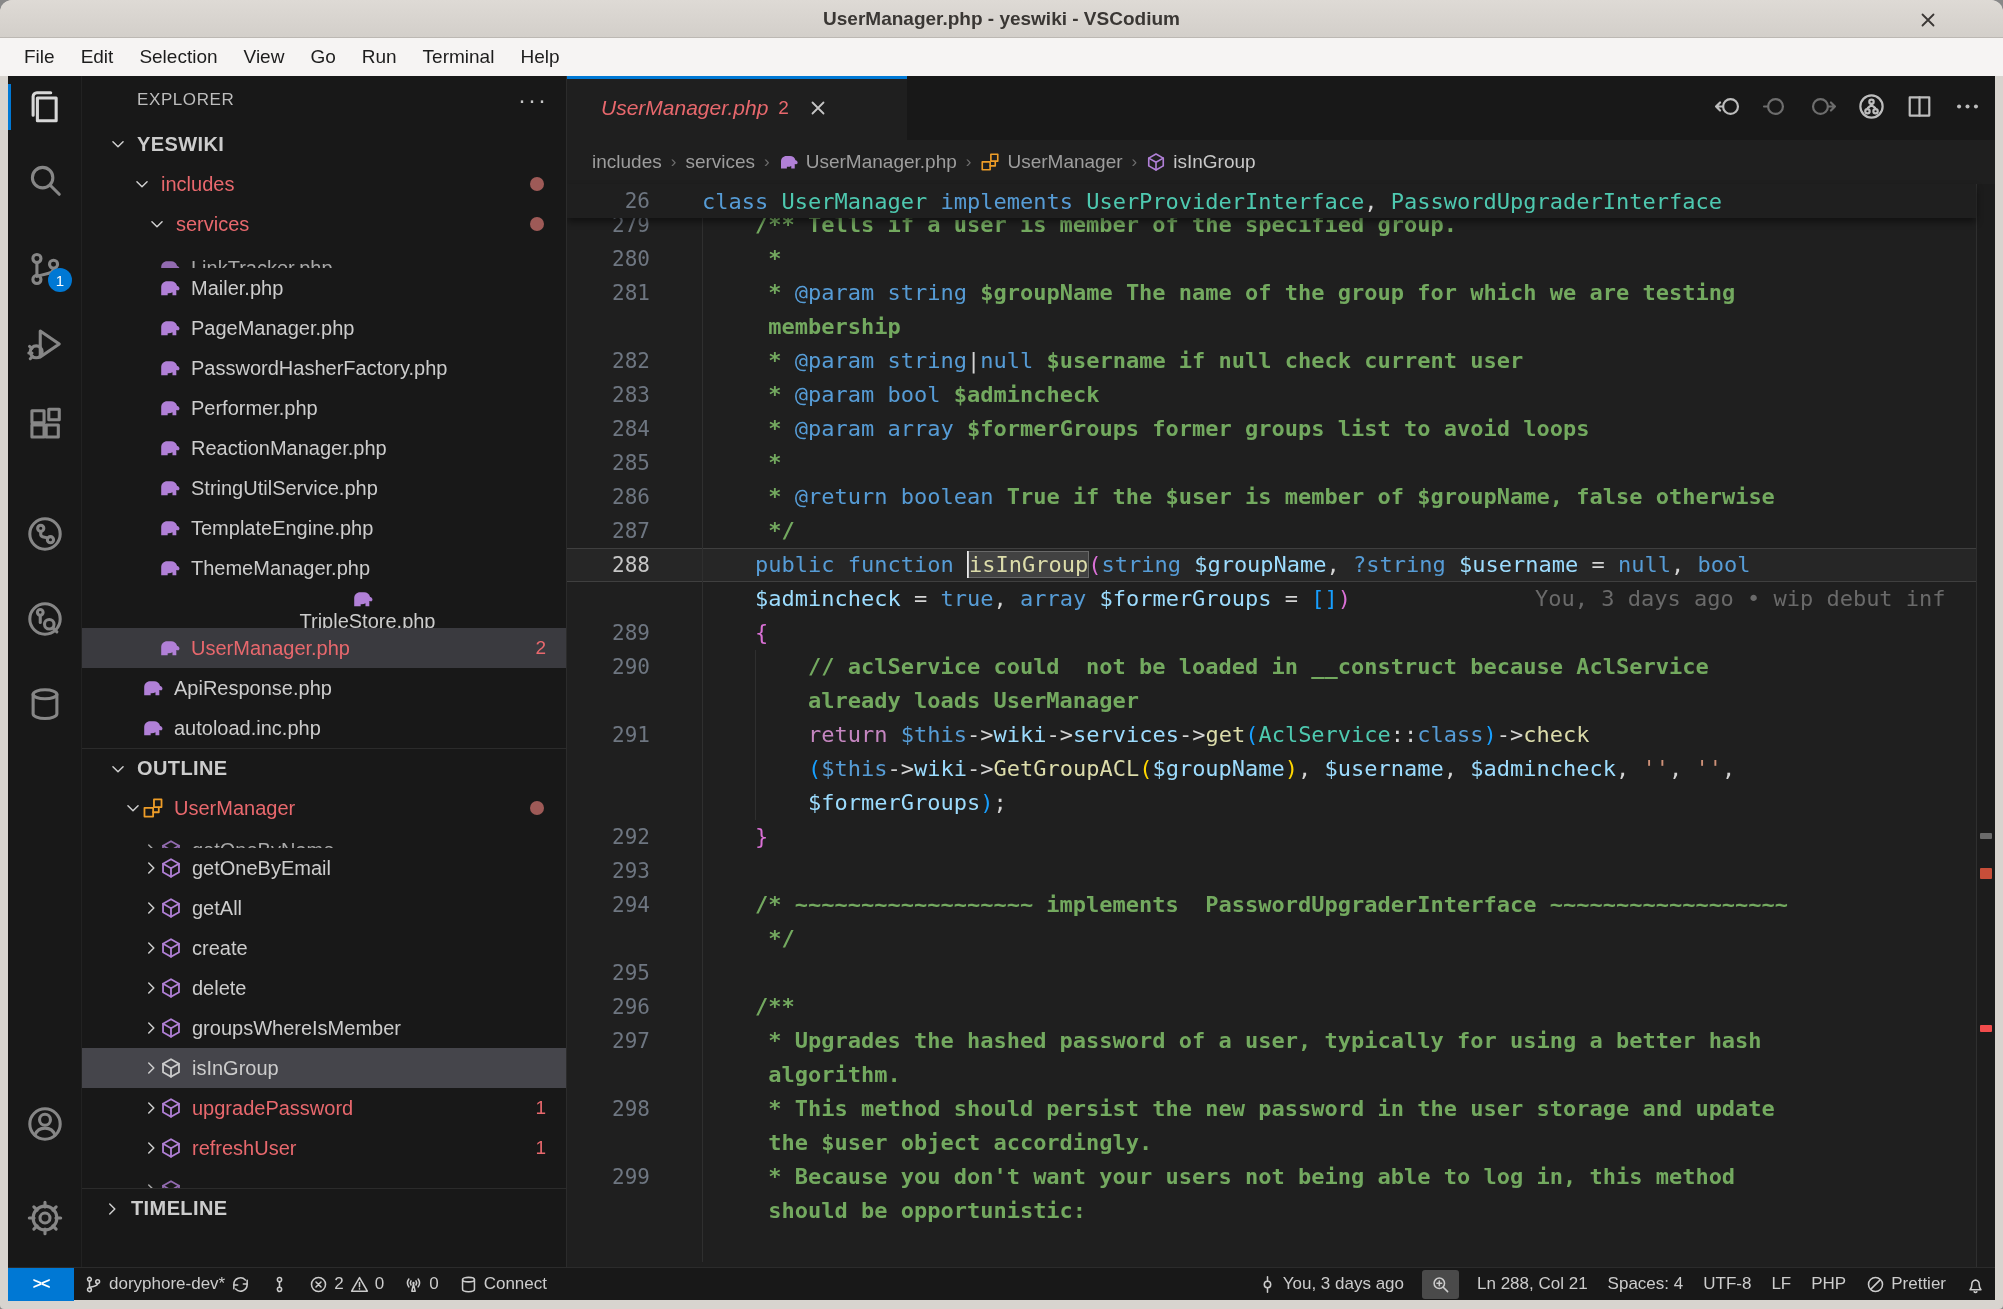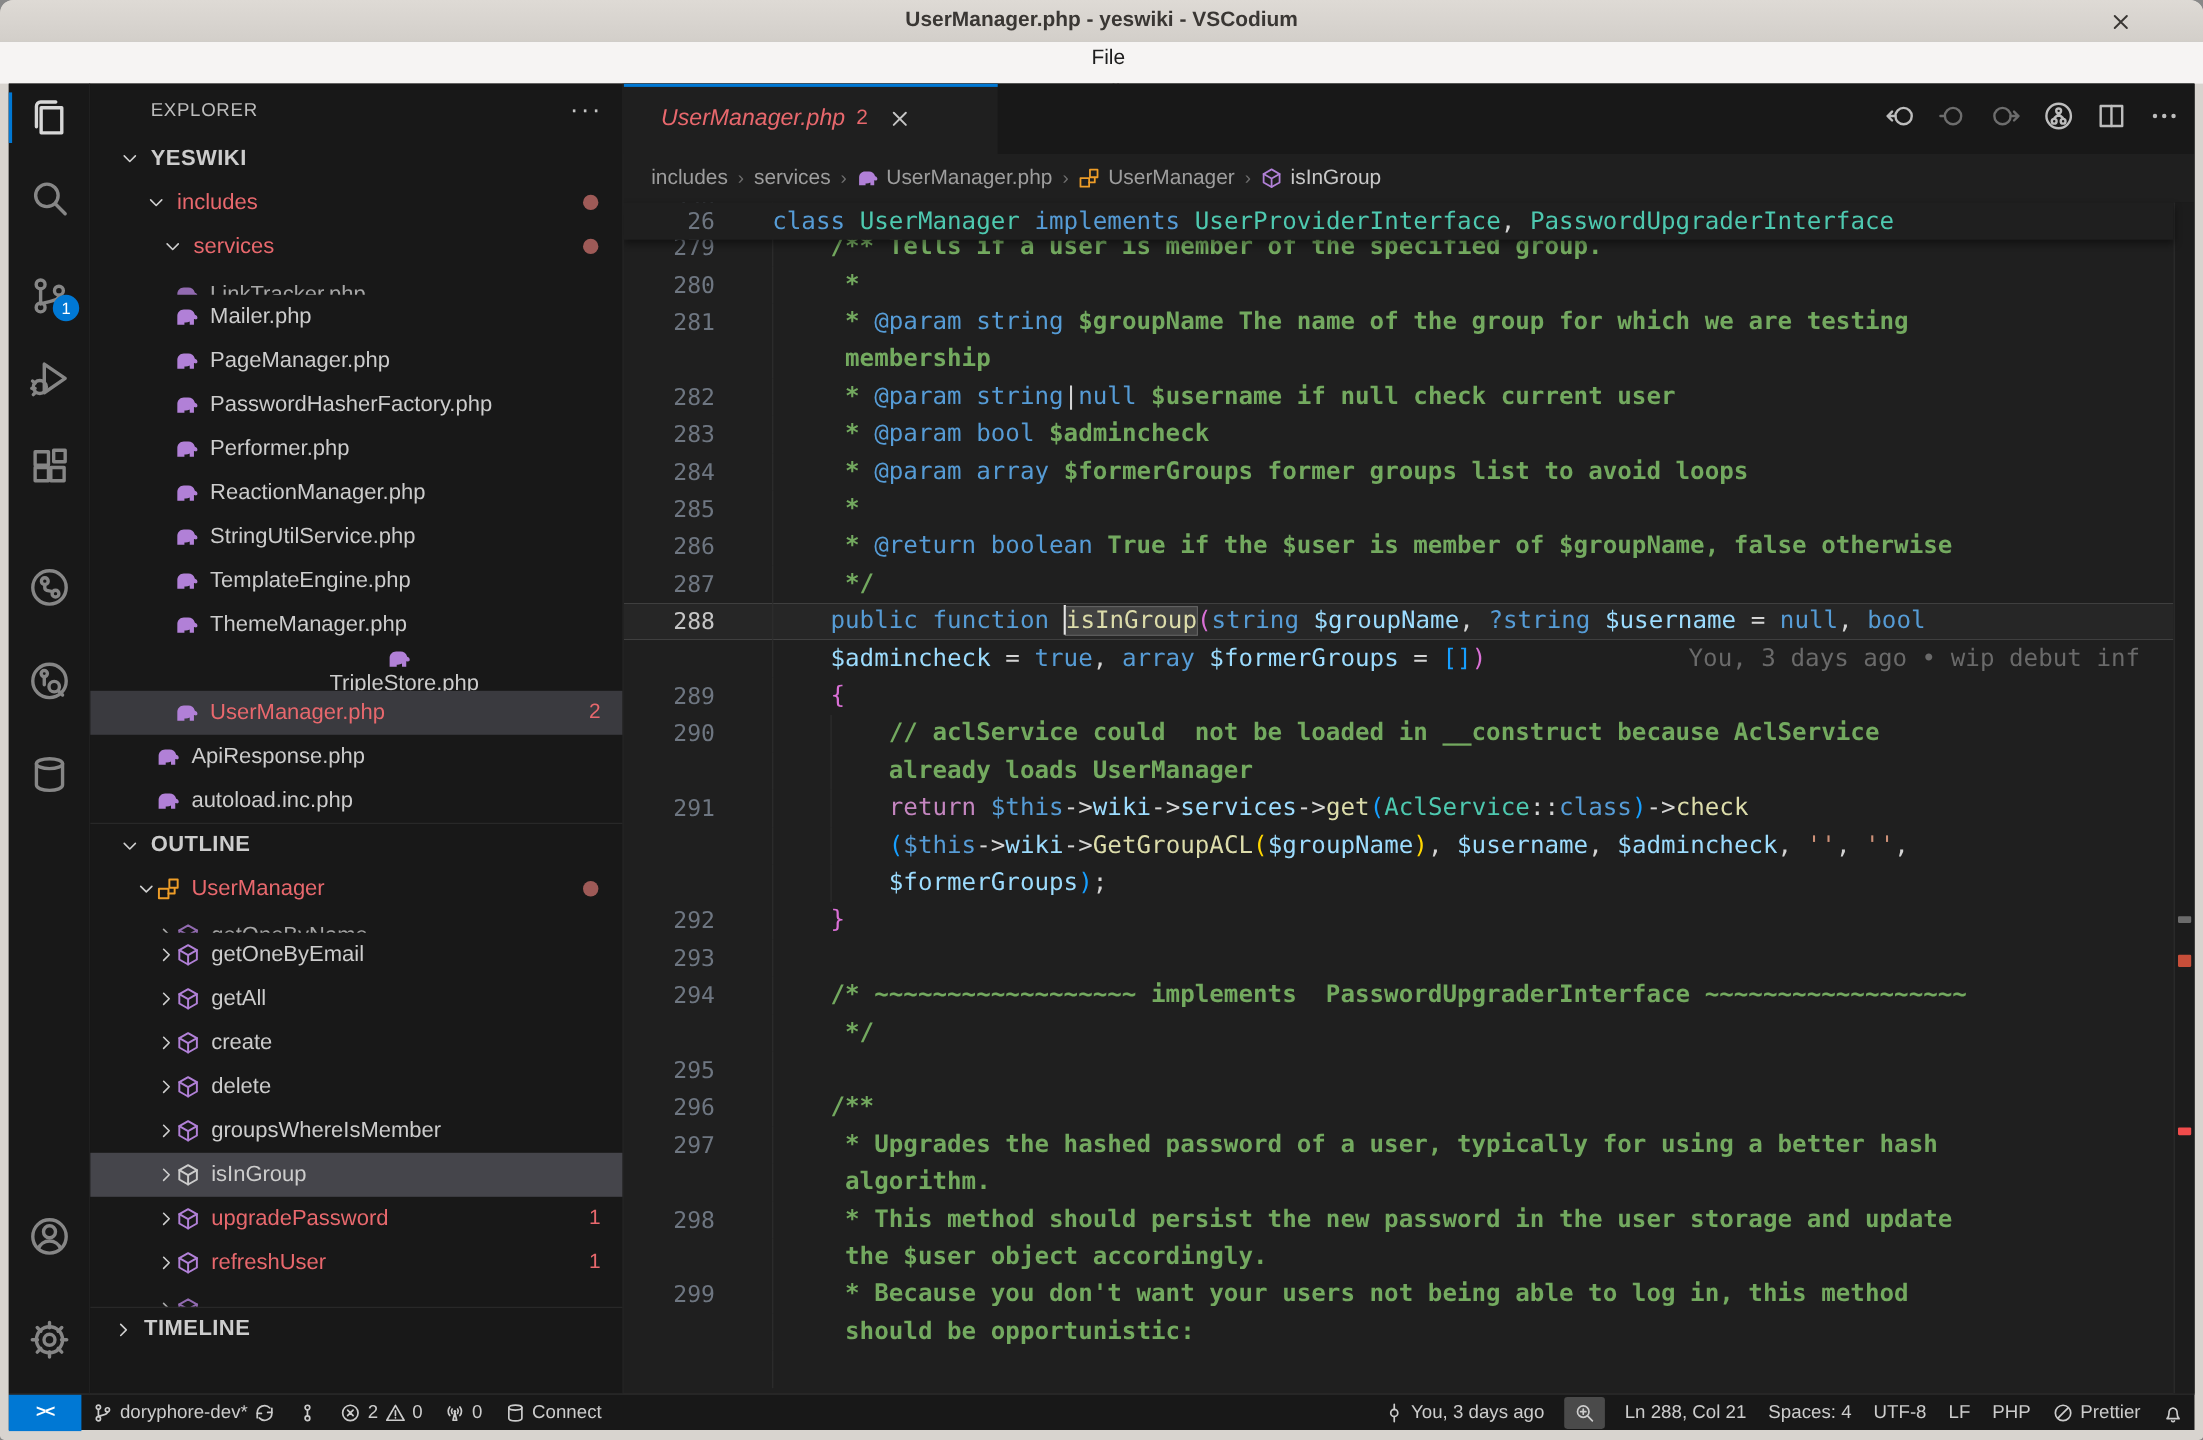--- a/index.html
+++ b/index.html
@@ -2,21 +2,21 @@
 <html><head>
 <meta charset="utf-8">
 <style>
   html,body{margin:0;padding:0;background:#888;}
   *{box-sizing:border-box;}
   .frame{position:relative;width:2003px;height:1309px;background:#d8d4cf;border-radius:12px 12px 4px 4px;overflow:hidden;font-family:"Liberation Sans",sans-serif;}
   
   .titlebar{position:absolute;left:0;top:0;width:100%;height:38px;background:linear-gradient(#dedad5,#d3cfca);border-bottom:1px solid #bcb8b3;border-radius:12px 12px 0 0;display:flex;align-items:center;justify-content:center;}
   .titlebar .wtitle{font-size:19px;font-weight:bold;color:#3a3734;}
   .win-close{position:absolute;right:62px;top:7px;width:26px;height:26px;color:#3a3734;display:flex;align-items:center;justify-content:center;}
-  .menubar{position:absolute;left:0;top:38px;width:100%;height:38px;background:#f6f4f3;display:flex;align-items:center;padding-left:12px;gap:2px;flex-direction:column;}
+  .menubar{position:absolute;left:0;top:38px;width:100%;height:38px;background:#f6f4f3;display:flex;align-items:center;padding-left:12px;gap:2px;}
   .menu-item{font-size:19px;color:#1d1d1d;padding:4px 12px;border-radius:4px;}
   
   .shell{position:absolute;left:8px;top:76px;width:1987px;height:1191px;background:#181818;display:flex;}
   
   .actbar{position:relative;width:74px;background:#181818;border-right:1px solid #222;flex:none;}
   .act{position:absolute;left:0;width:74px;height:58px;display:flex;align-items:center;justify-content:center;color:#868686;}
   .act.active{color:#d7d7d7;}
   .act.active::before{content:"";position:absolute;left:0;top:6px;bottom:6px;width:3px;background:#0078d4;}
   .act .i{width:38px;height:38px;}
   .badge-blue{position:absolute;right:10px;bottom:6px;min-width:24px;height:24px;border-radius:12px;background:#0078d4;color:#fff;font-size:15px;display:flex;align-items:center;justify-content:center;padding:0 4px;}

